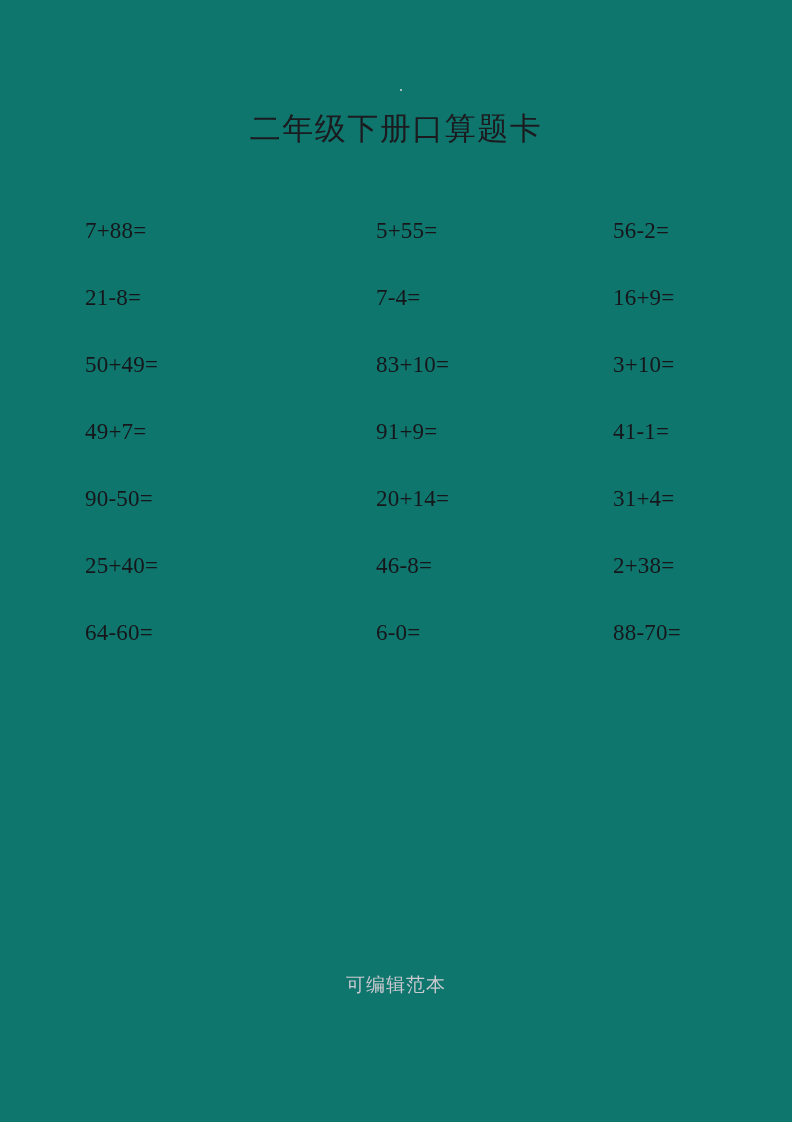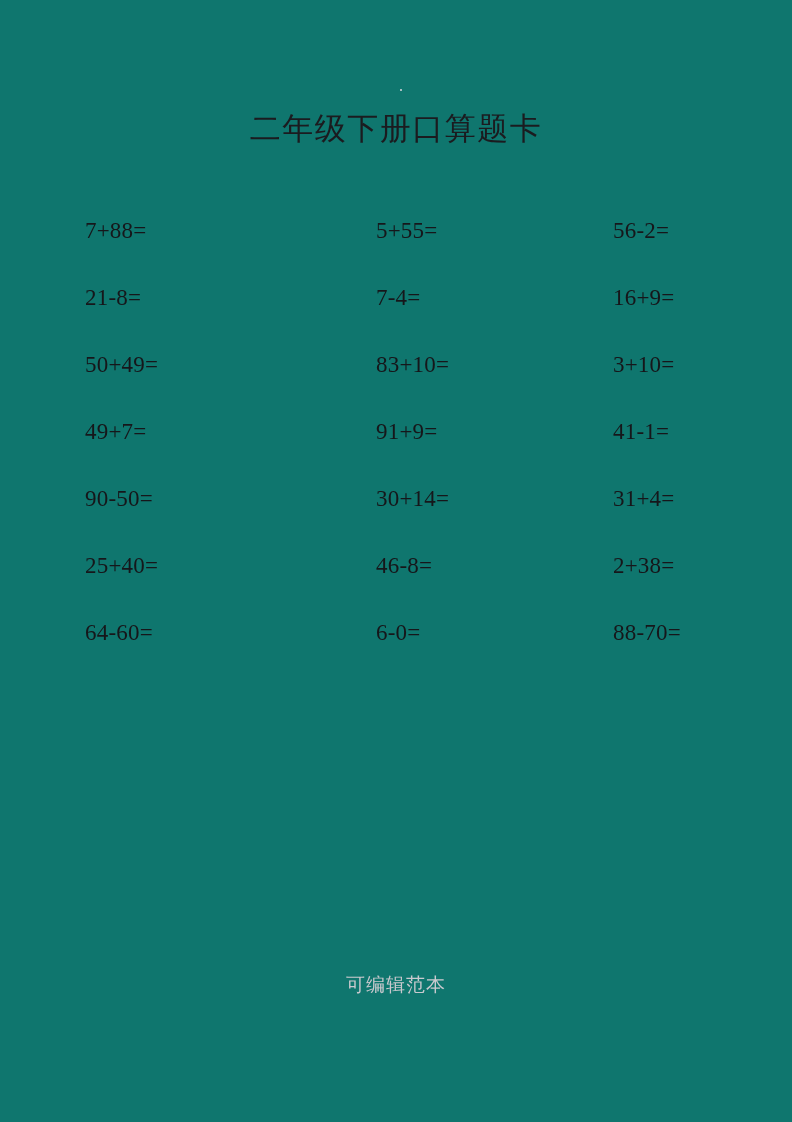--- a/index.html
+++ b/index.html
@@ -135,21 +135,21 @@
     </div>
 
     <div class="row">
       <div class="cell c0">49+7=</div>
       <div class="cell c1">91+9=</div>
       <div class="cell c2">41-1=</div>
     </div>
 
     <div class="row">
       <div class="cell c0">90-50=</div>
-      <div class="cell c1">30+14=</div>
+      <div class="cell c1">20+14=</div>
       <div class="cell c2">31+4=</div>
     </div>
 
     <div class="row">
       <div class="cell c0">25+40=</div>
       <div class="cell c1">46-8=</div>
       <div class="cell c2">2+38=</div>
     </div>
 
     <div class="row">

